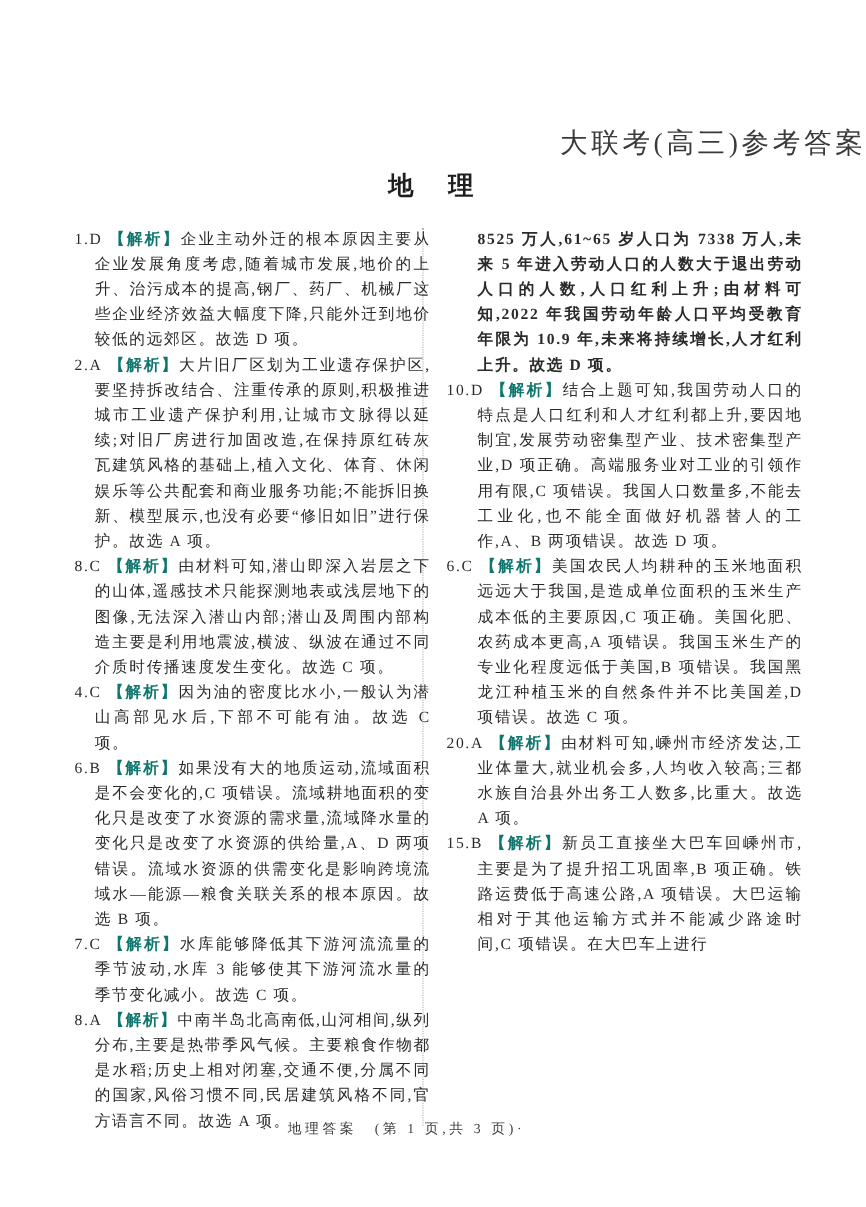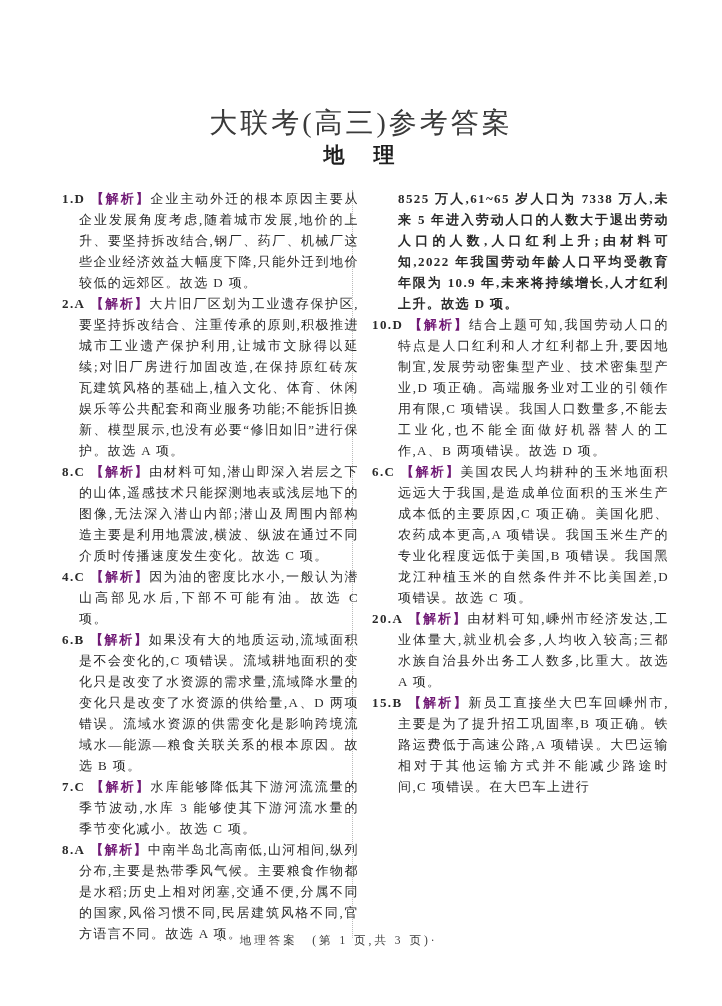--- a/index.html
+++ b/index.html
@@ -13,22 +13,22 @@
     position: relative;
     font-family: "Liberation Serif", "DejaVu Serif", serif;
     color: #222222;
     overflow: hidden;
   }
   .doc-title {
     position: absolute;
     top: 104px;
     left: 0;
     width: 722px;
-    text-align: center;
-    font-size: 28px;
+    text-align: right;
+    font-size: 23px;
     letter-spacing: 3px;
     color: #3a3a3a;
   }
   .doc-subtitle {
     position: absolute;
     top: 141px;
     left: 0;
     width: 722px;
     text-align: center;
     font-size: 21px;
@@ -56,25 +56,24 @@
     padding-left: 26px;
     text-indent: -26px;
   }
   .answer-item.continuation {
     text-indent: 0;
     font-weight: bold;
   }
   .item-num {
     margin-right: 5px;
     white-space: nowrap;
-    font-weight: bold;
   }
   .item-label {
     font-weight: bold;
-    color: #701a75;
+    color: #0f766e;
   }
   .column-divider {
     position: absolute;
     top: 190px;
     left: 352px;
     height: 748px;
     width: 0;
     border-left: 1px dotted #b9b9b9;
   }
   .page-footer {
@@ -91,21 +90,21 @@
 </head>
 <body>
 
 <div class="doc-title">大联考(高三)参考答案</div>
 <div class="doc-subtitle">地　理</div>
 
 <div class="column-divider"></div>
 
 <div class="column col-left">
   <div class="answer-item">
-    <span class="item-num">1.D</span><span class="item-label">【解析】</span><span class="item-text">企业主动外迁的根本原因主要从企业发展角度考虑,随着城市发展,地价的上升、要坚持拆改结合,钢厂、药厂、机械厂这些企业经济效益大幅度下降,只能外迁到地价较低的远郊区。故选 D 项。</span>
+    <span class="item-num">1.D</span><span class="item-label">【解析】</span><span class="item-text">企业主动外迁的根本原因主要从企业发展角度考虑,随着城市发展,地价的上升、治污成本的提高,钢厂、药厂、机械厂这些企业经济效益大幅度下降,只能外迁到地价较低的远郊区。故选 D 项。</span>
   </div>
   <div class="answer-item">
     <span class="item-num">2.A</span><span class="item-label">【解析】</span><span class="item-text">大片旧厂区划为工业遗存保护区,要坚持拆改结合、注重传承的原则,积极推进城市工业遗产保护利用,让城市文脉得以延续;对旧厂房进行加固改造,在保持原红砖灰瓦建筑风格的基础上,植入文化、体育、休闲娱乐等公共配套和商业服务功能;不能拆旧换新、模型展示,也没有必要“修旧如旧”进行保护。故选 A 项。</span>
   </div>
   <div class="answer-item">
     <span class="item-num">8.C</span><span class="item-label">【解析】</span><span class="item-text">由材料可知,潜山即深入岩层之下的山体,遥感技术只能探测地表或浅层地下的图像,无法深入潜山内部;潜山及周围内部构造主要是利用地震波,横波、纵波在通过不同介质时传播速度发生变化。故选 C 项。</span>
   </div>
   <div class="answer-item">
     <span class="item-num">4.C</span><span class="item-label">【解析】</span><span class="item-text">因为油的密度比水小,一般认为潜山高部见水后,下部不可能有油。故选 C 项。</span>
   </div>

